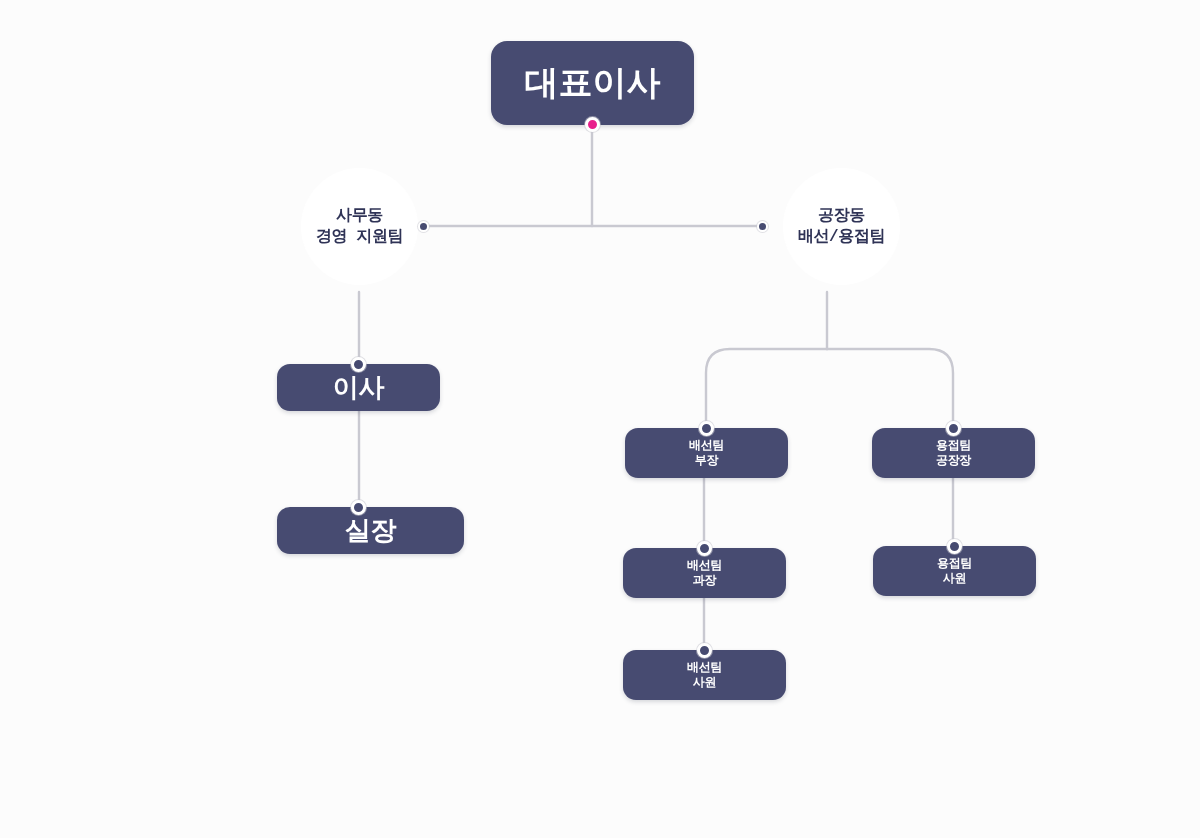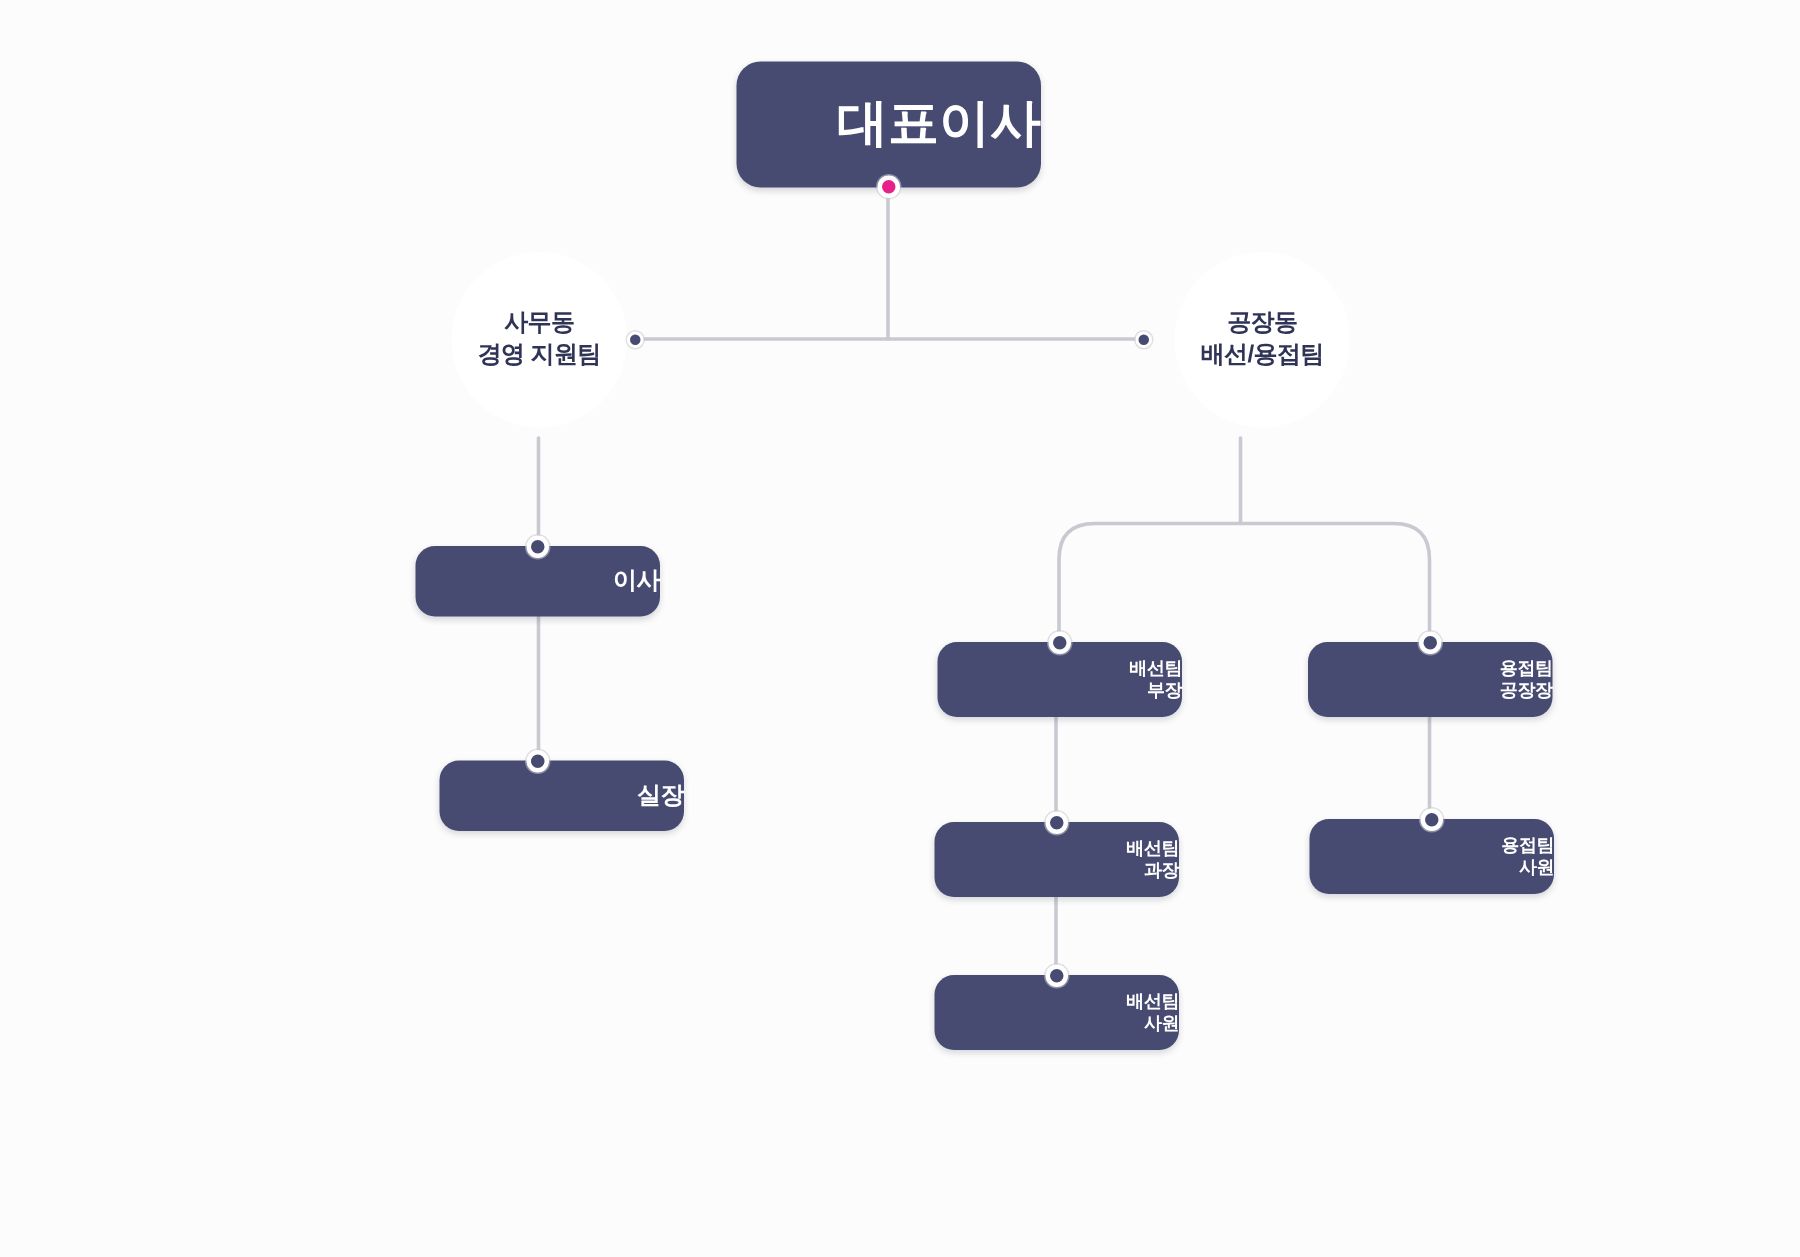--- a/index.html
+++ b/index.html
@@ -33,40 +33,40 @@
 
   
   .node-box {
     position: absolute;
     box-sizing: border-box;
     background: #474b71;
     border-radius: 13px;
     color: #ffffff;
     display: flex;
     flex-direction: column;
-    align-items: flex-end;
+    align-items: center;
     justify-content: center;
     text-align: center;
     line-height: 1.22;
     font-weight: bold;
     letter-spacing: -0.3px;
     box-shadow: 0 2px 4px rgba(30, 34, 60, 0.17);
   }
   .node-box .line {
     display: block;
     white-space: nowrap;
   }
 
   .node-box.node-root {
     font-size: 34px;
     border-radius: 16px;
     letter-spacing: 0px;
   }
   .node-box.node-single {
-    font-size: 16px;
+    font-size: 26px;
   }
   .node-box.node-double {
     font-size: 12px;
   }
 
   
   .node-circle {
     position: absolute;
     box-sizing: border-box;
     border-radius: 50%;
@@ -78,20 +78,21 @@
         #a martin 0deg,
         #9b51e0 78deg,
         #7b61e8 118deg,
         #4aa6f0 160deg,
         #2bc8f5 195deg,
         #34b4f2 232deg,
         #6d7bec 272deg,
         #a05ae0 305deg,
         #cf4aa6 338deg,
         #e8417f 360deg);
+    font-family: Liberation Mono, monospace;
   }
   .node-circle .circle-inner {
     width: 100%;
     height: 100%;
     border-radius: 50%;
     background: #ffffff;
     display: flex;
     flex-direction: column;
     align-items: center;
     justify-content: center;
@@ -171,21 +172,21 @@
       <span class="line">배선/용접팀</span>
     </div>
   </div>
   <div class="dot dot-plain" style="left:757px; top:221px;"></div>
 
   <div class="node-box node-single" style="left:277px; top:364px; width:163px; height:47px;">
     <span class="line">이사</span>
   </div>
   <div class="dot" style="left:351px; top:357px;"></div>
 
-  <div class="node-box node-single" style="left:293px; top:507px; width:163px; height:47px;font-family:Liberation Serif, serif;">
+  <div class="node-box node-single" style="left:277px; top:507px; width:187px; height:47px;font-family:Liberation Serif, serif;">
     <span class="line">실장</span>
   </div>
   <div class="dot" style="left:351px; top:500px;"></div>
 
   <div class="node-box node-double" style="left:625px; top:428px; width:163px; height:50px;">
     <span class="line">배선팀</span>
     <span class="line">부장</span>
   </div>
   <div class="dot" style="left:699px; top:421px;"></div>
 

